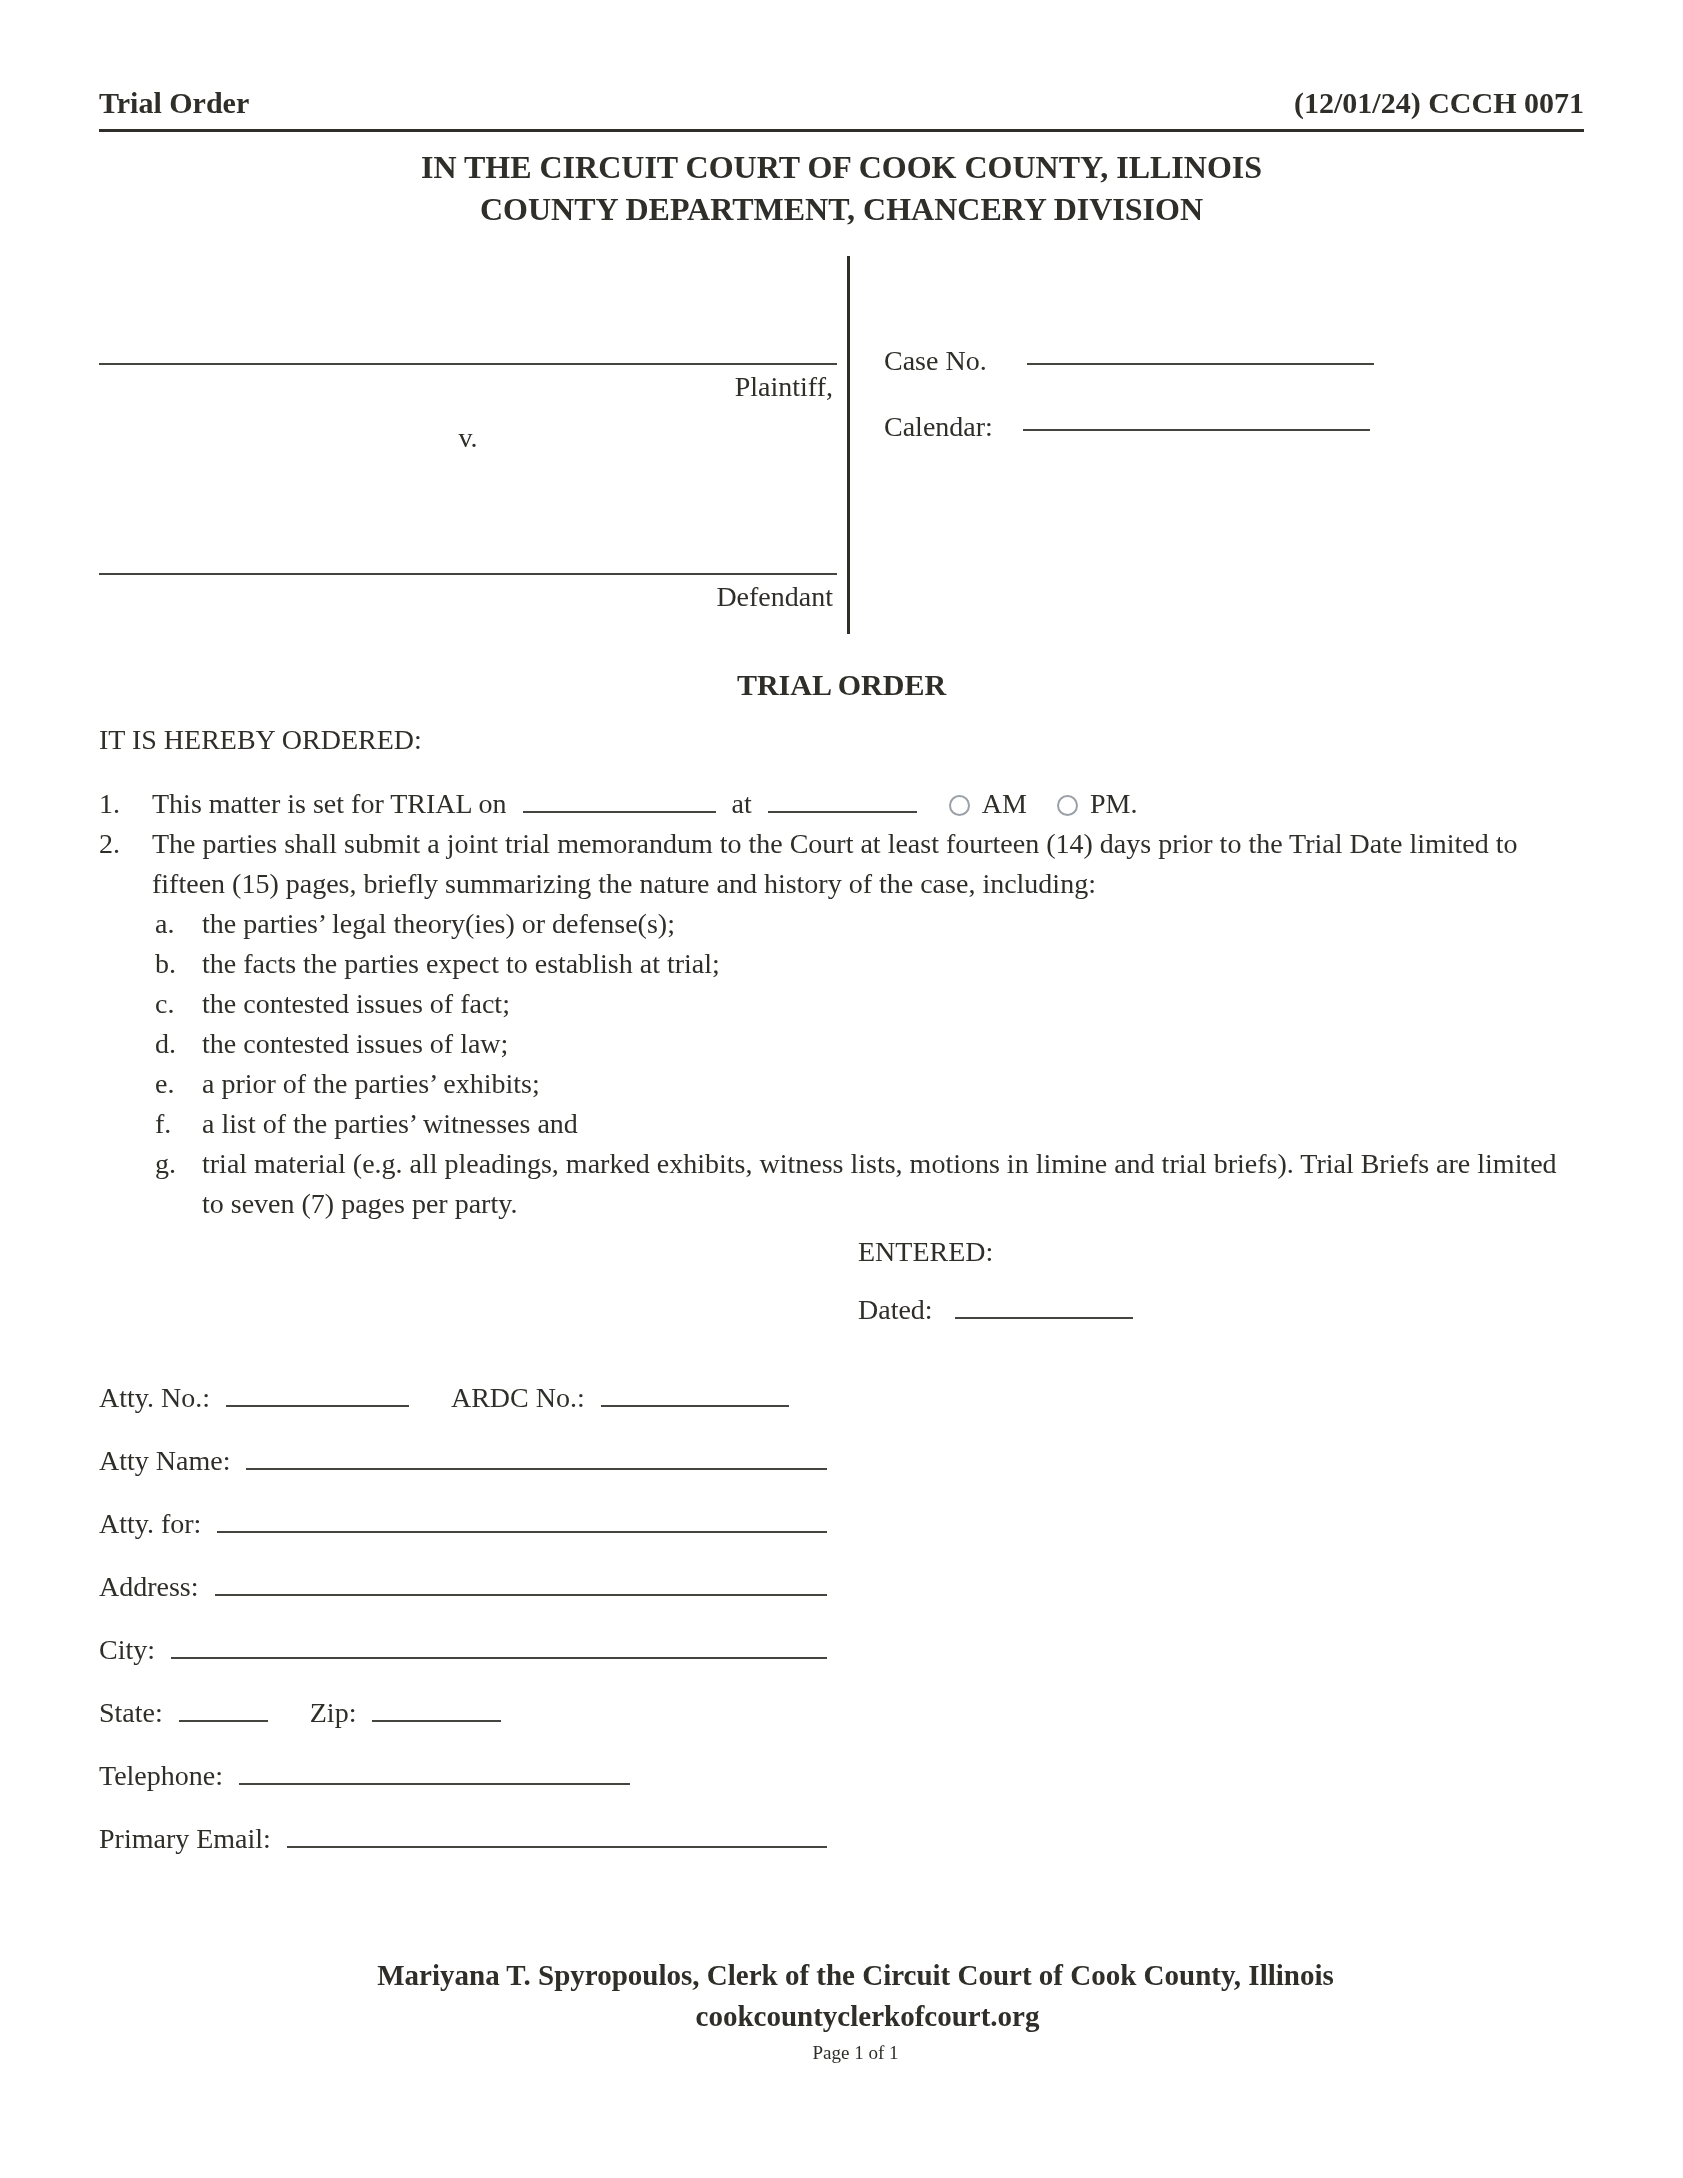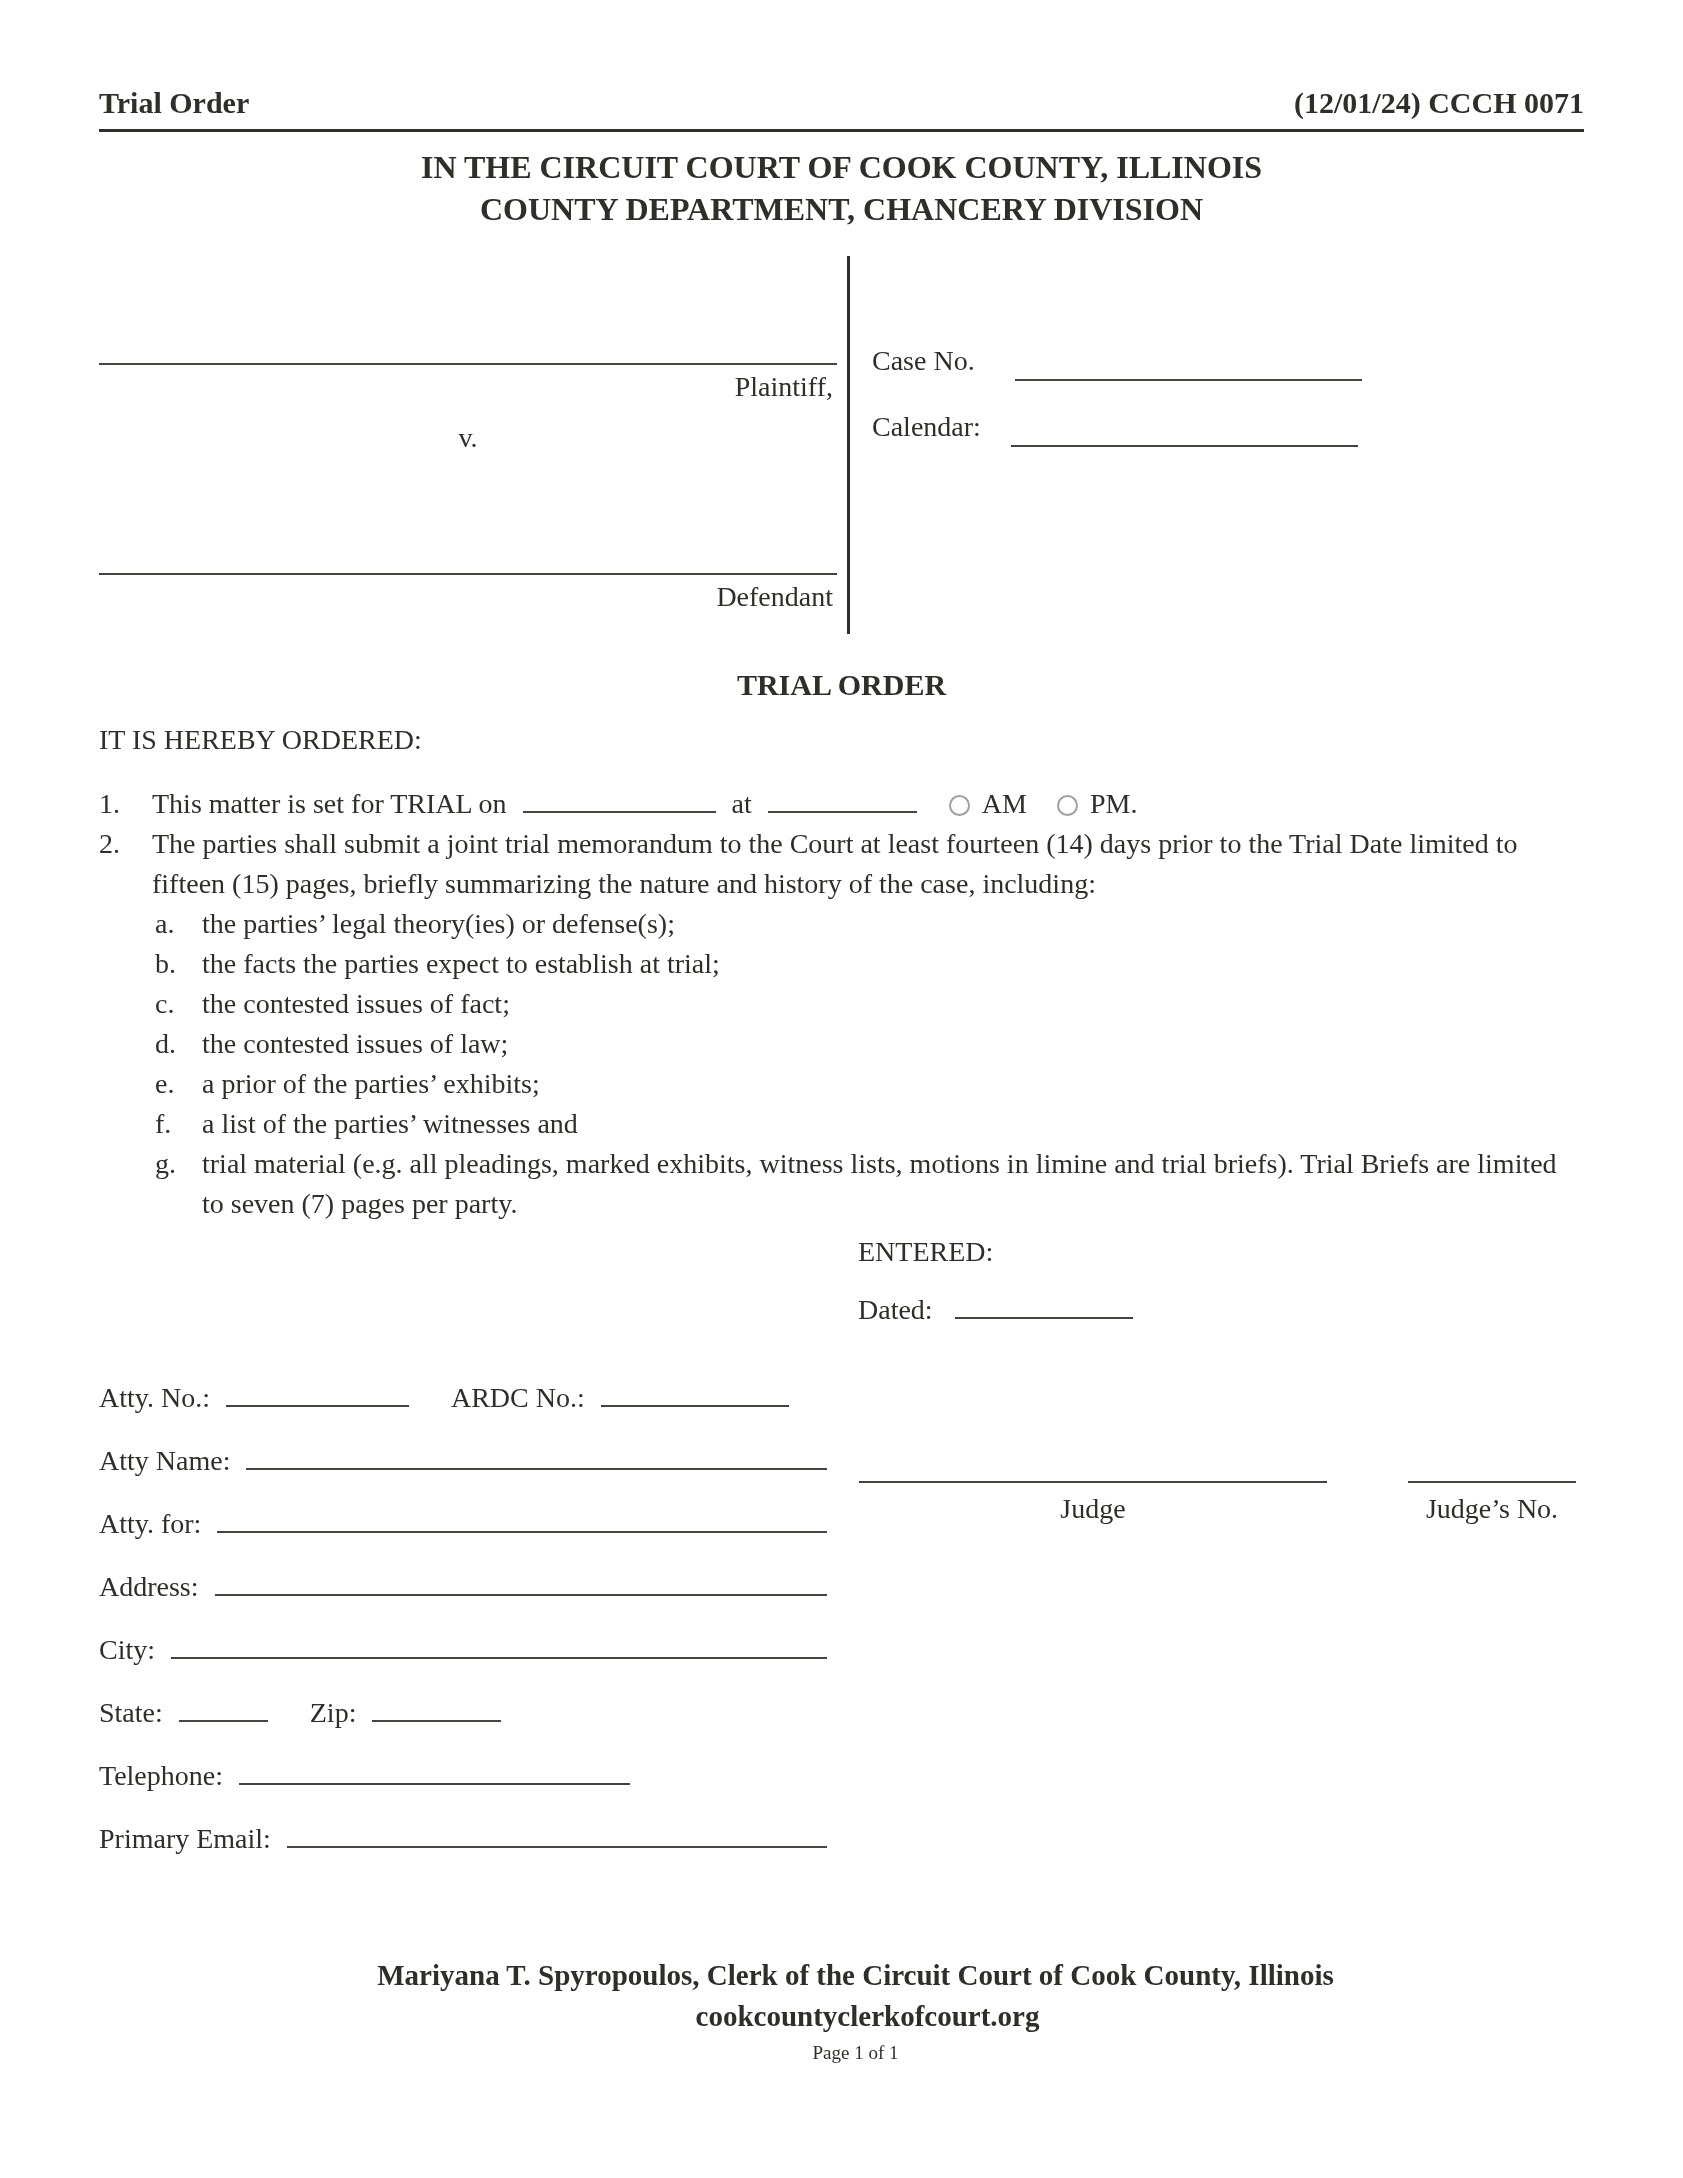--- a/index.html
+++ b/index.html
@@ -23,21 +23,21 @@
   .caption { display:flex; margin-top:26px; }
   .caption-left { position:relative; width:738px; height:378px; flex:none; }
   .u-line { border-bottom:2px solid #45443e; }
   .cap-line-1 { position:absolute; top:107px; left:0; right:0; }
   .plaintiff-label { position:absolute; top:111px; right:4px; }
   .versus { position:absolute; top:162px; left:0; width:100%; text-align:center; }
   .cap-line-2 { position:absolute; top:317px; left:0; right:0; }
   .defendant-label { position:absolute; top:321px; right:4px; }
   .caption-divider { width:3px; background:#2f2e29; height:378px; margin-left:10px; flex:none; }
   .caption-right { padding-left:22px; padding-top:85px; flex:1; }
-  .cap-field { display:flex; align-items:flex-end; margin-bottom:26px; }
+  .cap-field { display:flex; align-items:center; margin-bottom:26px;margin-left:12px; }
   .blank { display:inline-block; border-bottom:2px solid #45443e; height:8px; }
   .cap-field .blank { width:347px; margin-left:40px; }
   .cap-field.calendar .blank { margin-left:30px; }
 
   
   .order-title { text-align:center; font-weight:bold; font-size:30px; line-height:42px; margin-top:30px; }
   .preamble { margin-top:14px; }
   .olist { margin-top:24px; }
   .li { display:flex; align-items:flex-start; }
   .li .num { flex:none; width:53px; }
@@ -223,30 +223,20 @@
       <div class="f-row">
         <span>Telephone:</span>
         <span class="blank w395 ml"></span>
       </div>
       <div class="f-row">
         <span>Primary Email:</span>
         <span class="blank grow ml"></span>
       </div>
     </div>
 
-    <div class="judge-col">
-      <div class="sig-block sig-judge">
-        <div class="sig-line"></div>
-        <div class="sig-label">Judge</div>
-      </div>
-      <div class="sig-block sig-judge-no">
-        <div class="sig-line"></div>
-        <div class="sig-label">Judge’s No.</div>
-      </div>
-    </div>
 
   </div>
 
   <div class="footer">
     <div class="clerk">Mariyana T. Spyropoulos, Clerk of the Circuit Court of Cook County, Illinois</div>
     <div class="site">cookcountyclerkofcourt.org</div>
     <div class="pg">Page 1 of 1</div>
   </div>
 
 </div>

